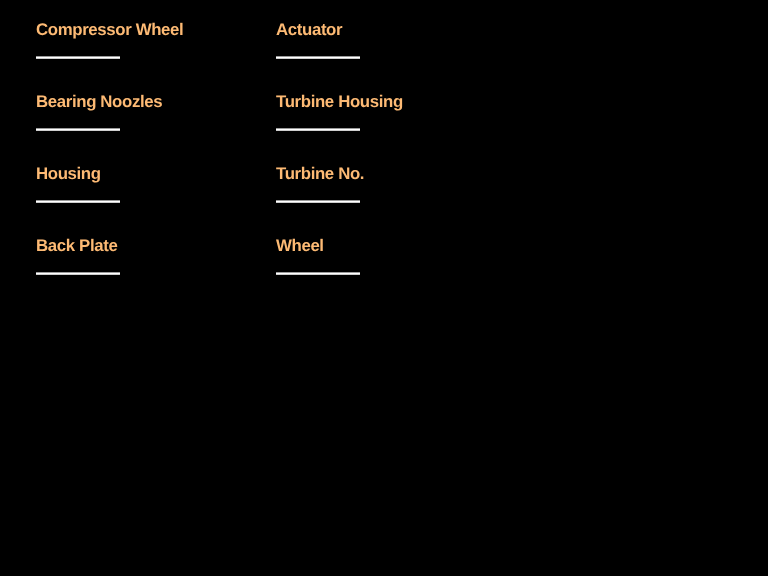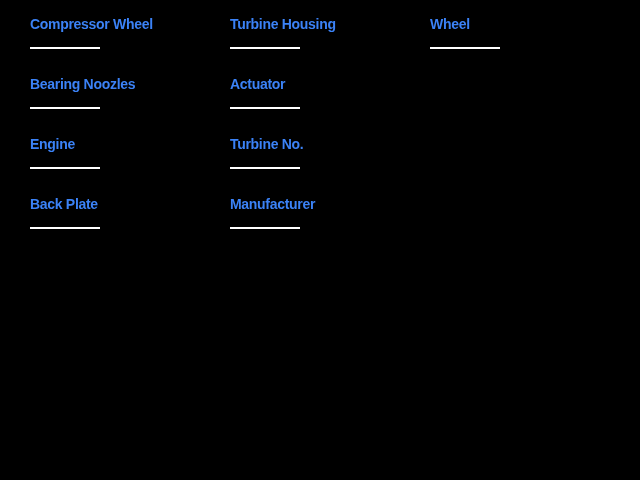--- a/index.html
+++ b/index.html
@@ -22,21 +22,21 @@
     grid-template-rows: repeat(4, 60px);
     grid-auto-flow: column;
   }
   .cell {
     position: relative;
   }
   .field-label {
     position: absolute;
     left: 0;
     top: 0;
-    color: #3b82f6;
+    color: #fdba74;
     font-size: 14px;
     line-height: 14px;
     font-weight: bold;
     letter-spacing: -0.3px;
     white-space: nowrap;
   }
   .field-underline {
     position: absolute;
     left: 0;
     top: 30px;
@@ -52,43 +52,39 @@
 
   <div class="cell">
     <div class="field-label">Compressor Wheel</div>
     <div class="field-underline"></div>
   </div>
   <div class="cell">
     <div class="field-label">Bearing Noozles</div>
     <div class="field-underline"></div>
   </div>
   <div class="cell">
-    <div class="field-label">Engine</div>
+    <div class="field-label">Housing</div>
     <div class="field-underline"></div>
   </div>
 
   <div class="cell">
     <div class="field-label">Back Plate</div>
     <div class="field-underline"></div>
   </div>
   <div class="cell">
-    <div class="field-label">Turbine Housing</div>
+    <div class="field-label">Actuator</div>
     <div class="field-underline"></div>
   </div>
   <div class="cell">
-    <div class="field-label">Actuator</div>
+    <div class="field-label">Turbine Housing</div>
     <div class="field-underline"></div>
   </div>
 
   <div class="cell">
     <div class="field-label">Turbine No.</div>
-    <div class="field-underline"></div>
-  </div>
-  <div class="cell">
-    <div class="field-label">Manufacturer</div>
     <div class="field-underline"></div>
   </div>
   <div class="cell">
     <div class="field-label">Wheel</div>
     <div class="field-underline"></div>
   </div>
 
 </div>
 
 </body></html>

